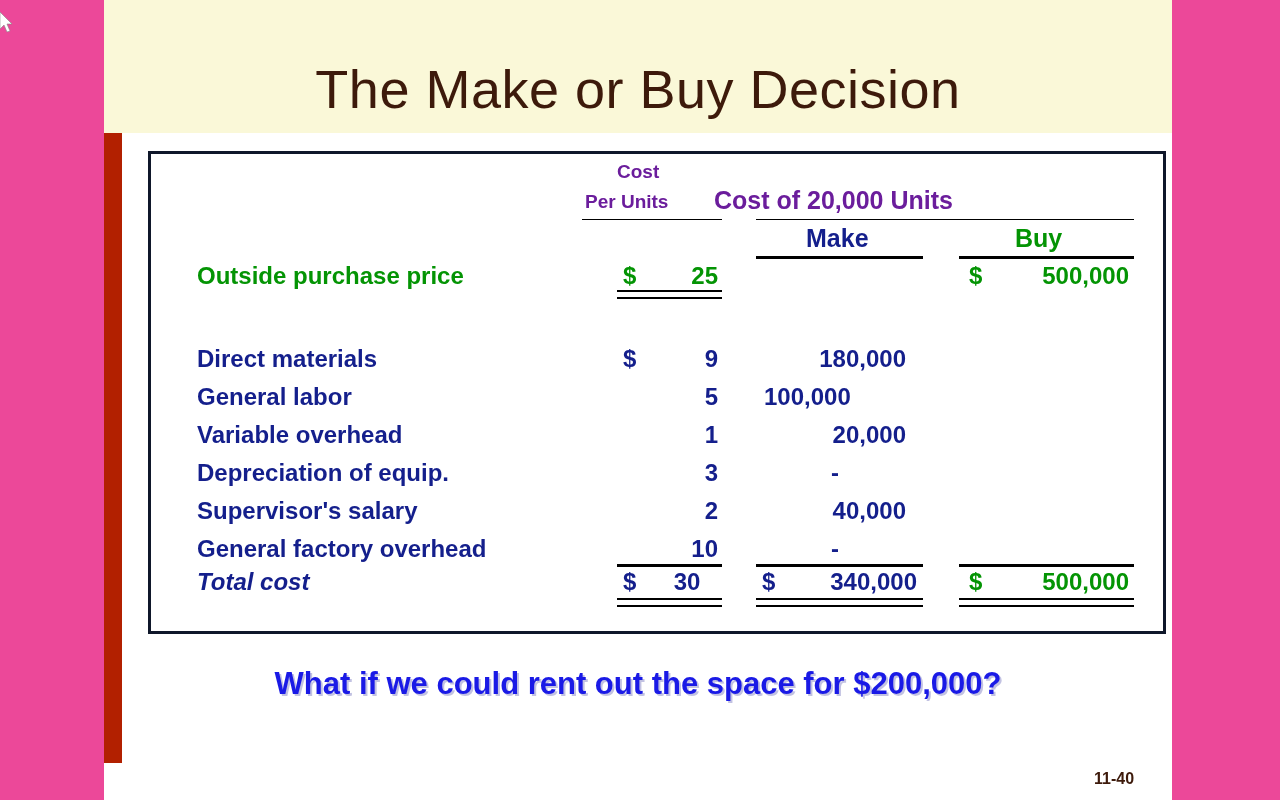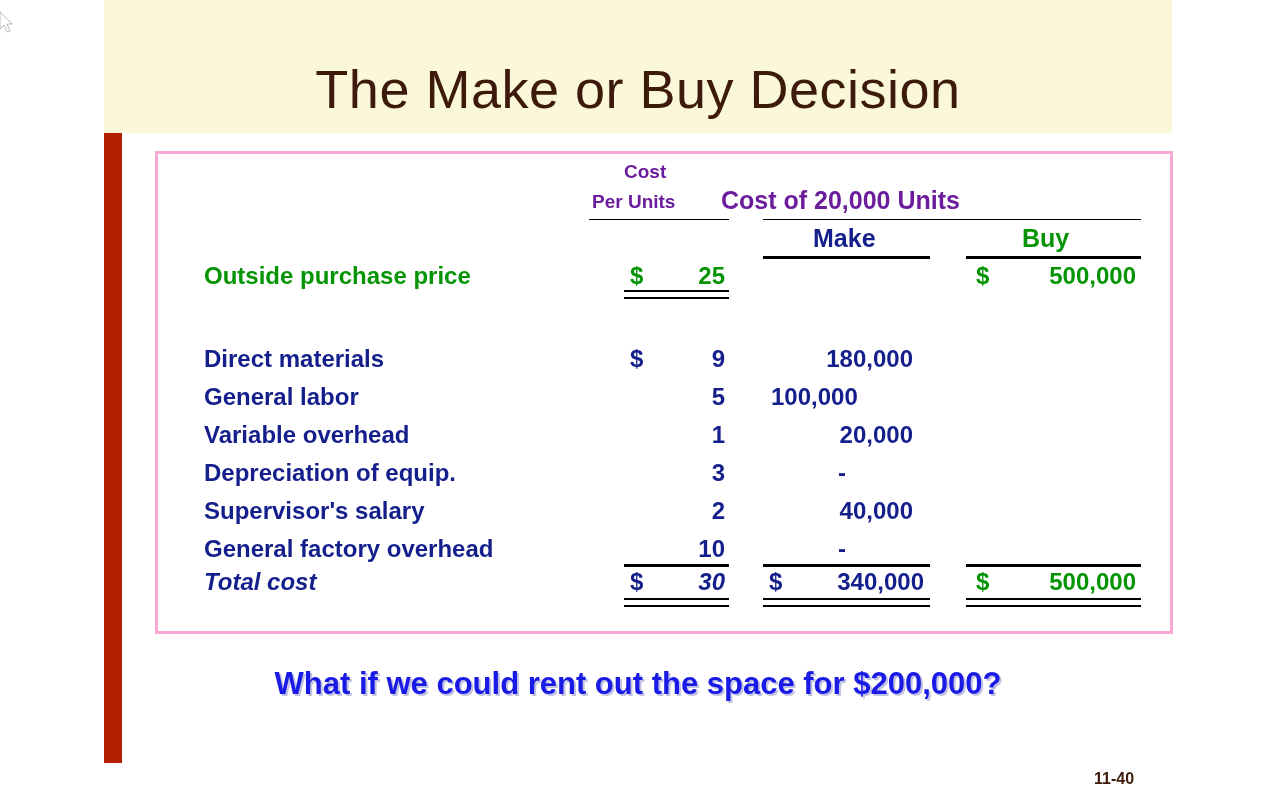--- a/index.html
+++ b/index.html
@@ -9,21 +9,21 @@
     width: 1280px;
     height: 800px;
     overflow: hidden;
     font-family: "Liberation Sans", sans-serif;
   }
 
   #screen {
     position: relative;
     width: 1280px;
     height: 800px;
-    background: #ffffff;
+    background: #ec4899;
   }
 
   
   #slide {
     position: absolute;
     left: 104px;
     top: 0px;
     width: 1068px;
     height: 800px;
     background: #ffffff;
@@ -59,25 +59,25 @@
     left: 0px;
     top: 133px;
     width: 18px;
     height: 630px;
     background: #b22000;
   }
 
   
   #table-frame {
     position: absolute;
-    left: 51px;
+    left: 44px;
     top: 151px;
     width: 1018px;
     height: 483px;
-    border: 3px solid #f9a8d4;
+    border: 3px solid #0f172a;
     box-sizing: border-box;
     background: #ffffff;
   }
 
   .tbl {
     position: absolute;
     left: 0;
     top: 0;
     width: 1018px;
     height: 477px;
@@ -221,21 +221,21 @@
         <div class="cell rowlabel blue" style="left:46px; top:383px;">General factory overhead</div>
         <div class="cell num blue" style="left:505px; top:383px; width:62px; text-align:right;">10</div>
         <div class="cell dash blue" style="left:613px; top:383px; width:142px; text-align:center;">-</div>
 
         <div class="rule rule-thick" style="left:466px; top:410px; width:105px;"></div>
         <div class="rule rule-thick" style="left:605px; top:410px; width:167px;"></div>
         <div class="rule rule-thick" style="left:808px; top:410px; width:175px;"></div>
 
         <div class="cell rowlabel blue" style="left:46px; top:416px;font-style:italic;">Total cost</div>
         <div class="cell num blue" style="left:472px; top:416px;">$</div>
-        <div class="cell num blue" style="left:505px; top:416px; width:62px; text-align:right;font-style:italic;">30</div>
+        <div class="cell num blue" style="left:505px; top:416px; width:62px; text-align:center;">30</div>
         <div class="cell num blue" style="left:611px; top:416px;">$</div>
         <div class="cell num blue" style="left:636px; top:416px; width:130px; text-align:right;">340,000</div>
         <div class="cell num green" style="left:818px; top:416px;">$</div>
         <div class="cell num green" style="left:848px; top:416px; width:130px; text-align:right;">500,000</div>
 
         <div class="rule-dbl" style="left:466px; top:444px; width:105px;"></div>
         <div class="rule-dbl" style="left:605px; top:444px; width:167px;"></div>
         <div class="rule-dbl" style="left:808px; top:444px; width:175px;"></div>
 
       </div>

